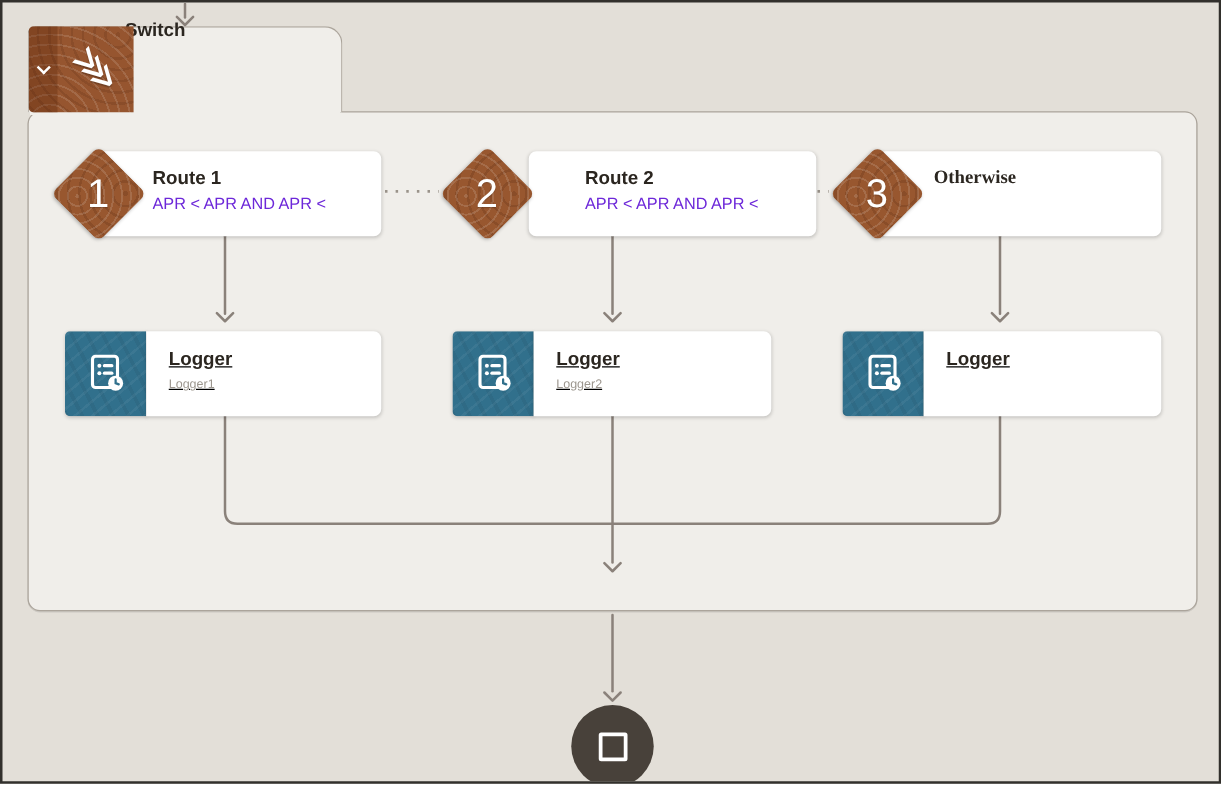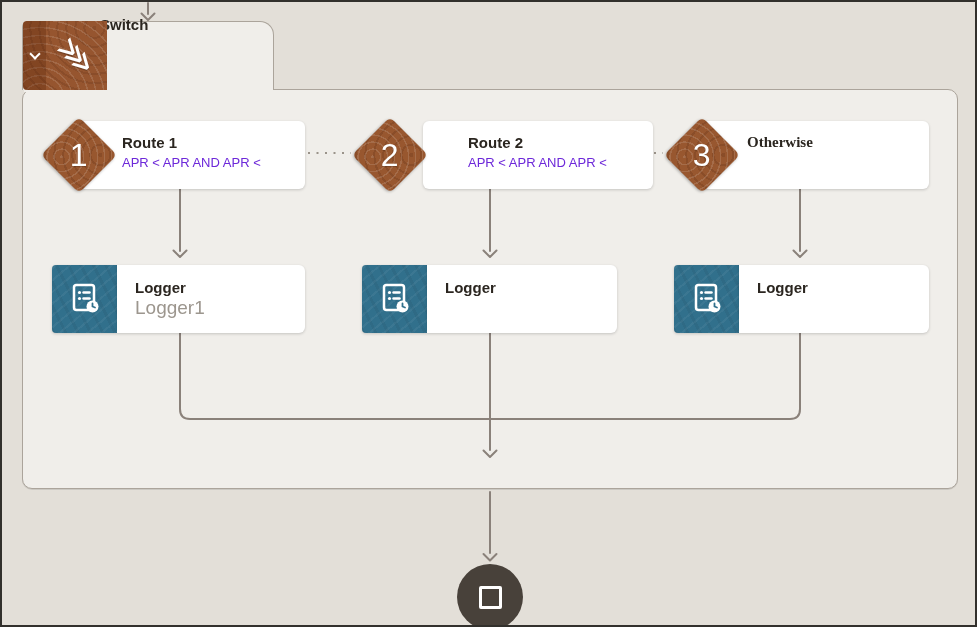--- a/index.html
+++ b/index.html
@@ -102,38 +102,38 @@
     box-shadow: 0 1px 3px rgba(0,0,0,0.30);
     z-index: 6;
     display: flex; align-items: center; justify-content: center;
   }
   .diamond .num {
     transform: rotate(-45deg);
     color: #fff; font-size: 32px; font-weight: 400;
     text-shadow: 0 1px 1px rgba(0,0,0,0.2);
   }
   
-  .logger { position: absolute; height: 68px; display: flex; z-index: 5; }
+  .logger { position: absolute; height: 68px; display: flex; z-index: 5; text-decoration: underline; }
   .logger .icon-box {
     width: 65px; height: 68px;
     border-radius: 4px 0 0 4px;
     background:
       repeating-linear-gradient(63deg, rgba(0,0,0,0.05) 0 3px, transparent 3px 11px),
       repeating-linear-gradient(-40deg, rgba(255,255,255,0.05) 0 2px, transparent 2px 9px),
       #31708c;
     display: flex; align-items: center; justify-content: center;
     box-shadow: 0 1px 3px rgba(0,0,0,0.18);
   }
   .logger .body {
     flex: 1; background: #fff; border-radius: 0 6px 6px 0;
     box-shadow: 0 1px 3px rgba(0,0,0,0.18);
     padding: 13px 10px 0 18px;
   }
   .logger .title { font-size: 15px; font-weight: bold; color: #2b2620; line-height: 19px; }
-  .logger .subtitle { font-size: 19px; color: #9c968e; line-height: 18px; margin-top: 2px; }
+  .logger .subtitle { font-size: 10px; color: #9c968e; line-height: 18px; margin-top: 2px; }
   
   .stop-node {
     position: absolute; left: 455px; top: 562px;
     width: 66px; height: 66px; border-radius: 50%;
     background: #48413a; z-index: 5;
     display: flex; align-items: center; justify-content: center;
   }
   .stop-square {
     width: 23px; height: 23px;
     border: 3px solid #ffffff; border-radius: 2px;
@@ -231,20 +231,21 @@
           <circle cx="11.5" cy="10.5" r="1.6" fill="#fff"></circle>
           <path d="M15.5,10.5 L21.5,10.5" stroke="#fff" stroke-width="2.5" stroke-linecap="round"></path>
           <circle cx="11.5" cy="16.5" r="1.6" fill="#fff"></circle>
           <path d="M15.5,16.5 L21.5,16.5" stroke="#fff" stroke-width="2.5" stroke-linecap="round"></path>
           <circle cx="24.5" cy="24.5" r="6" fill="#fff"></circle>
           <path d="M24.5,21.5 L24.5,24.5 L27,25.5" stroke="#31708c" stroke-width="1.8" fill="none" stroke-linecap="round"></path>
         </svg>
       </div>
       <div class="body">
         <div class="title">Logger</div>
+        <div class="subtitle">Logger2</div>
       </div>
     </div>
 
     <div class="logger" style="left:672px; top:263px; width:255px;">
       <div class="icon-box">
         <svg width="34" height="34" viewBox="0 0 34 34" fill="none">
           <rect x="6" y="3" width="20" height="25" rx="2.5" stroke="#fff" stroke-width="2.5"></rect>
           <circle cx="11.5" cy="10.5" r="1.6" fill="#fff"></circle>
           <path d="M15.5,10.5 L21.5,10.5" stroke="#fff" stroke-width="2.5" stroke-linecap="round"></path>
           <circle cx="11.5" cy="16.5" r="1.6" fill="#fff"></circle>

